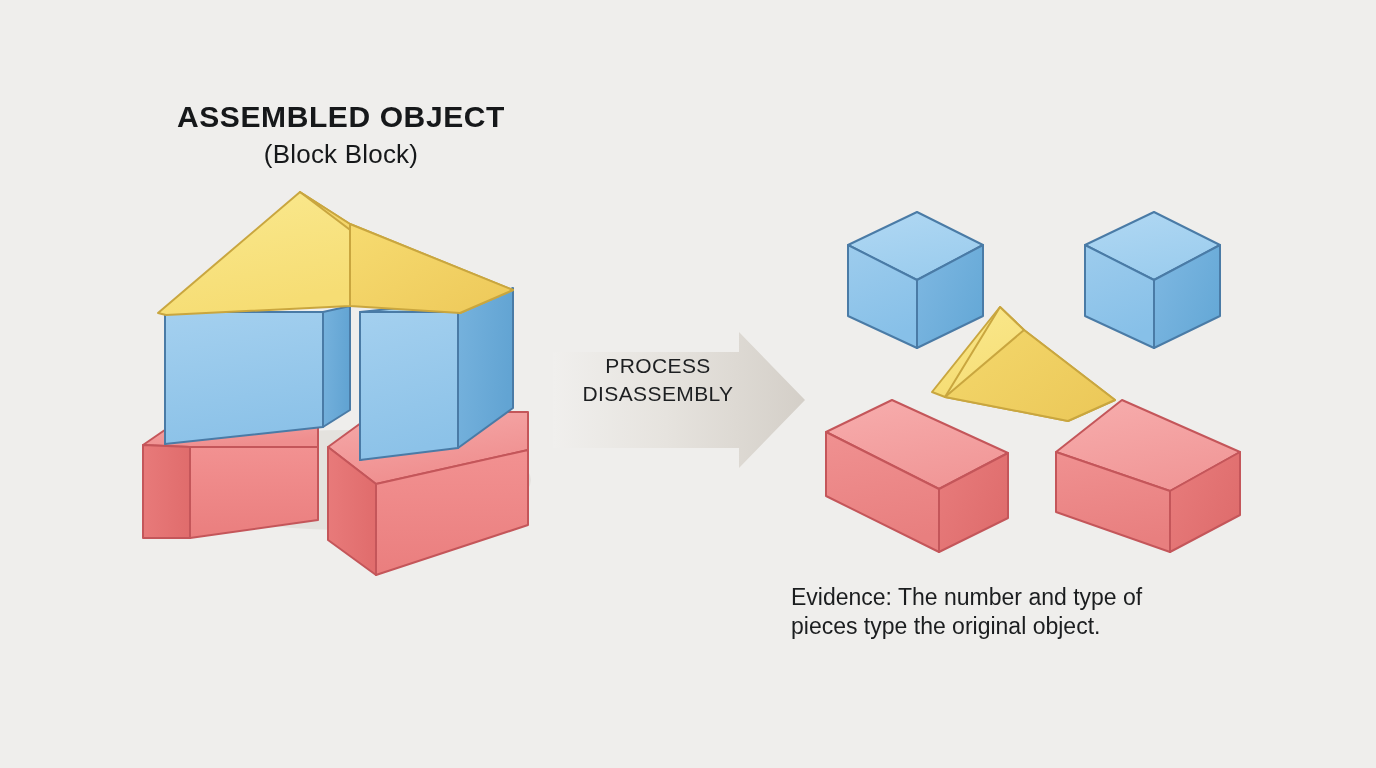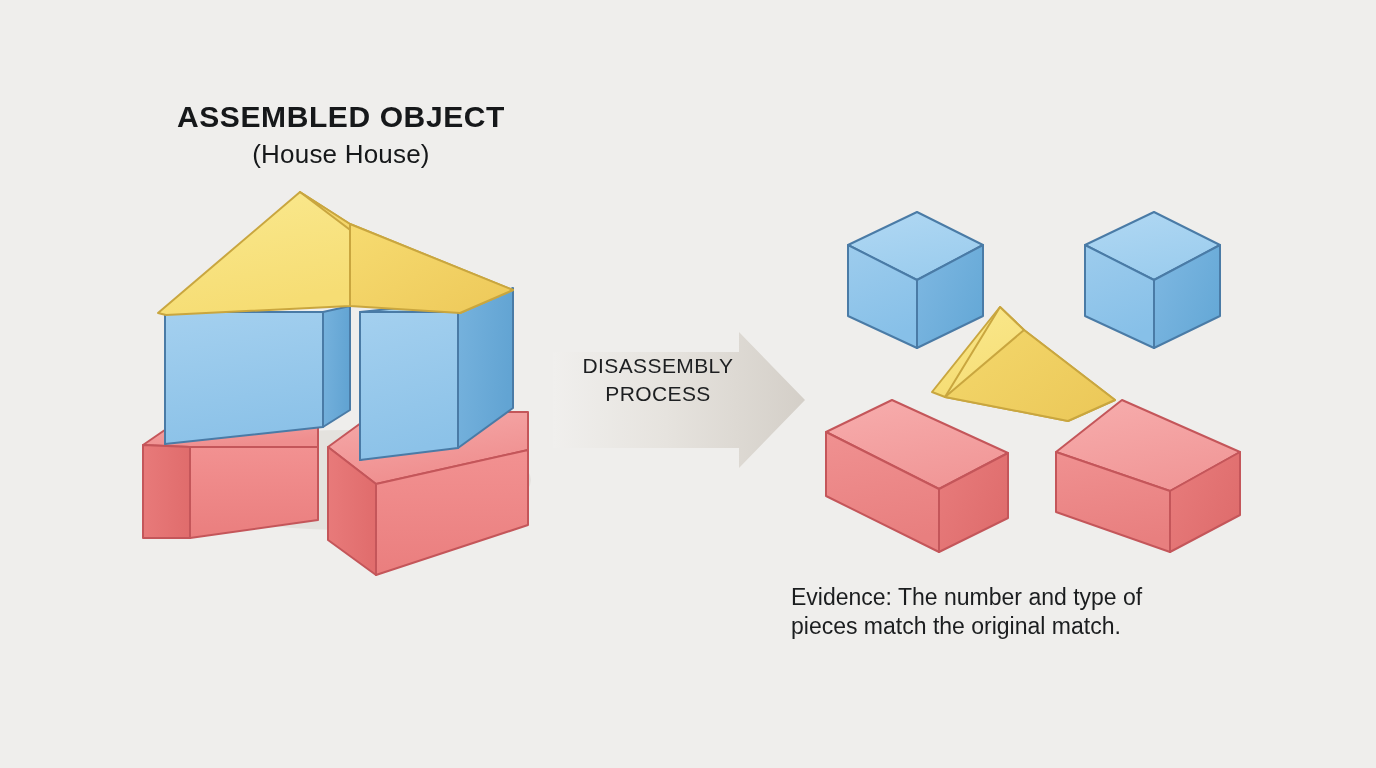--- a/index.html
+++ b/index.html
@@ -217,27 +217,27 @@
 
     <g>
       <polygon points="236,252 302,200 420,252 350,291" fill="url(#sRedTop)" stroke="#c4565a" stroke-width="2" stroke-linejoin="round"></polygon>
       <polygon points="236,252 350,291 350,352 236,312" fill="url(#sRedLeft)" stroke="#c4565a" stroke-width="2" stroke-linejoin="round"></polygon>
       <polygon points="350,291 420,252 420,315 350,352" fill="url(#sRedRight)" stroke="#c4565a" stroke-width="2" stroke-linejoin="round"></polygon>
     </g>
   </svg>
 
   <div class="panel-title" id="left-title">
     <span class="t-main">ASSEMBLED OBJECT</span>
-    <span class="t-sub">(House House)</span>
+    <span class="t-sub">(Block Block)</span>
   </div>
 
 
   <div id="arrow-label">
+    <span>PROCESS</span>
     <span>DISASSEMBLY</span>
-    <span>PROCESS</span>
   </div>
 
   <div id="evidence-caption">
     <span>Evidence: The number and type of</span>
-    <span>pieces match the original match.</span>
+    <span>pieces type the original object.</span>
   </div>
 
 </div>
 
 </body></html>

